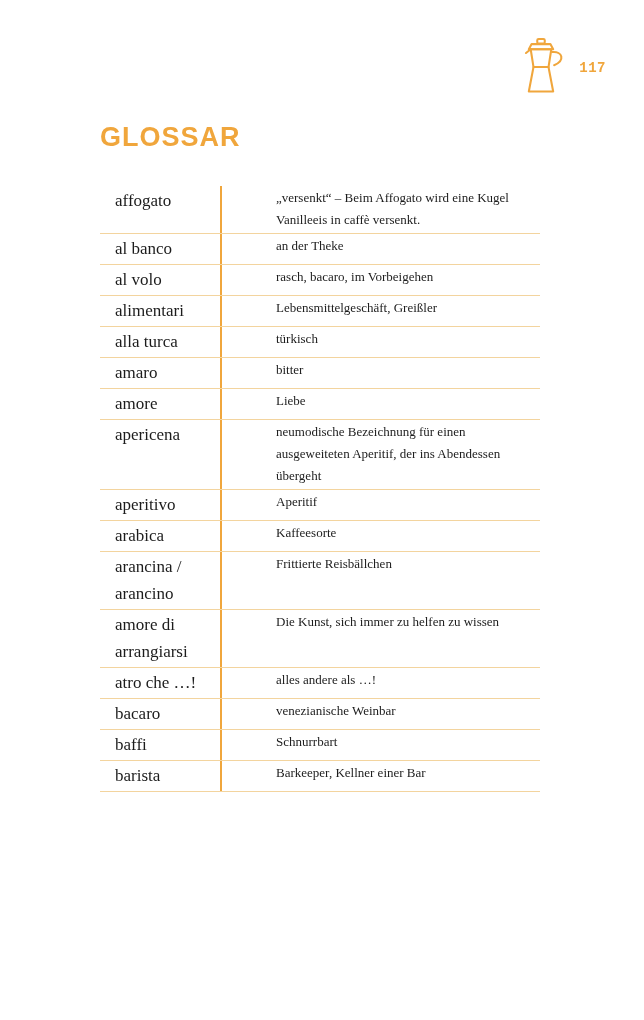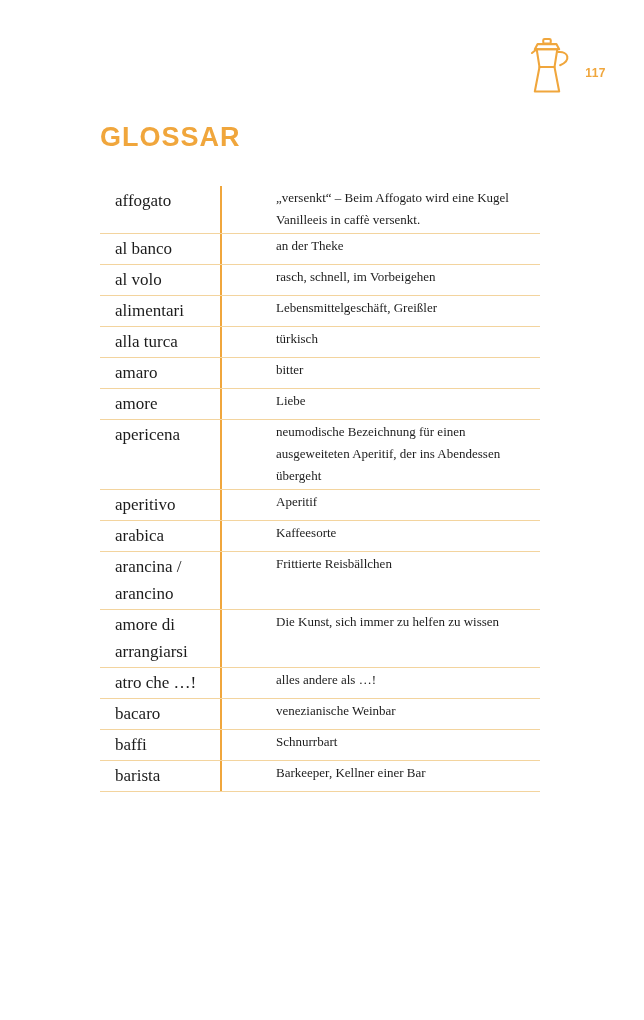--- a/index.html
+++ b/index.html
@@ -13,23 +13,23 @@
     font-family:"Liberation Serif", serif;
     color:var(--text);
     overflow:hidden;
   }
   .corner{
     position:absolute;top:36px;right:38px;
     display:flex;align-items:flex-start;gap:8px;
   }
   .corner svg{display:block;}
   .page-number{
-    font-family:Liberation Sans, sans-serif;
-    font-size:12px;font-weight:700;color:var(--accent);
-    margin-top:30px;letter-spacing:0.5px;
+    font-family:Liberation Mono, monospace;
+    font-size:14px;font-weight:700;color:var(--accent);
+    margin-top:24px;letter-spacing:0.5px;
   }
   .heading{
     position:absolute;left:100px;top:122px;margin:0;
     font-family:"Liberation Sans", sans-serif;
     font-size:27px;font-weight:600;letter-spacing:1px;
     color:var(--accent);
   }
   .glossary{
     position:absolute;left:100px;top:186px;width:440px;
   }
@@ -75,21 +75,21 @@
   </div>
 
   <div class="row">
     <div class="term">al banco</div>
     <div class="def">an der Theke</div>
   </div>
 
 
   <div class="row">
     <div class="term">al volo</div>
-    <div class="def">rasch, schnell, im Vorbeigehen</div>
+    <div class="def">rasch, bacaro, im Vorbeigehen</div>
   </div>
 
   <div class="row">
     <div class="term">alimentari</div>
     <div class="def">Lebensmittelgeschäft, Greißler</div>
   </div>
 
   <div class="row">
     <div class="term">alla turca</div>
     <div class="def">türkisch</div>

